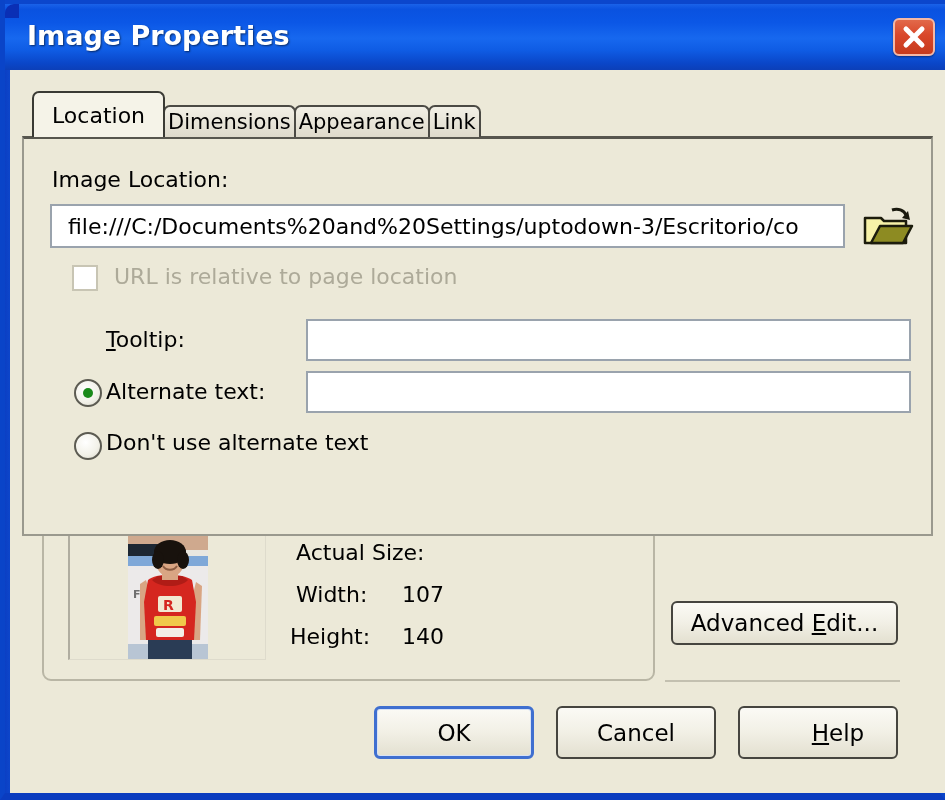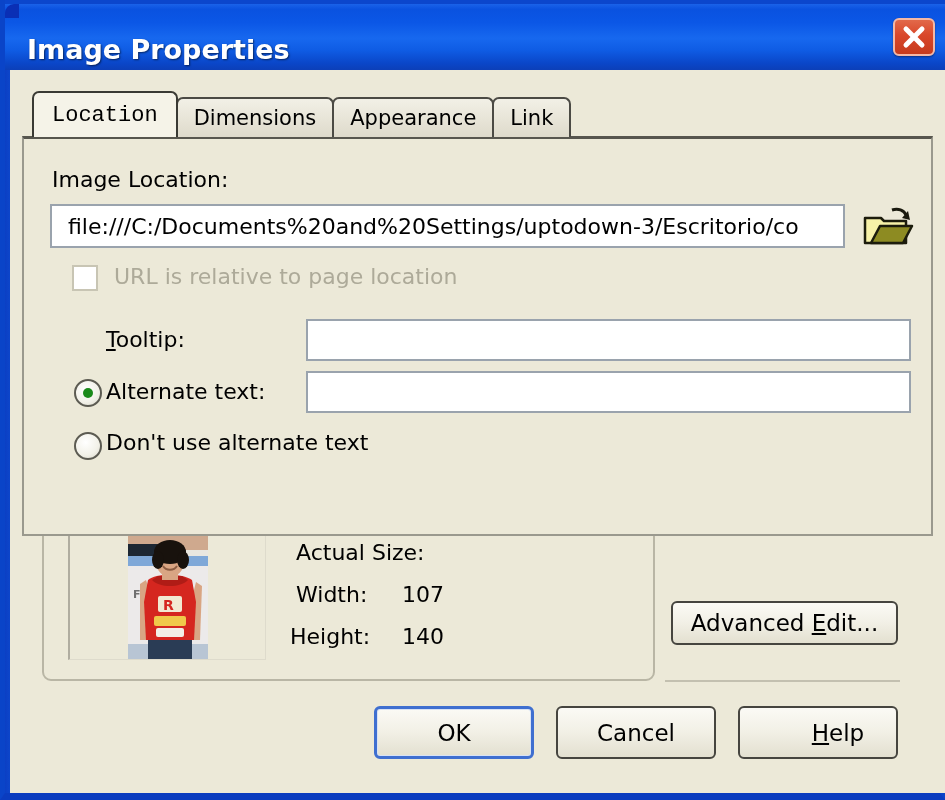--- a/index.html
+++ b/index.html
@@ -39,21 +39,21 @@
         #0f5ce4 70%, #0a46c8 90%, #0c3fb8 100%);
     box-sizing: border-box;
   }
   .titlebar-left-round {
     position: absolute; left: 0; top: 0; width: 14px; height: 14px;
     background: #0a2fb5;
     border-top-left-radius: 9px;
   }
   .title-text {
     position: absolute;
-    left: 22px; top: 30px;
+    left: 22px; top: 16px;
     font-size: 27px;
     font-weight: bold;
     color: #ffffff;
     letter-spacing: 0px;
     text-shadow: 1px 1px 2px rgba(0,0,0,0.55);
     white-space: nowrap;
   }
   .close-btn {
     position: absolute;
     right: 15px; top: 14px;
@@ -80,43 +80,42 @@
   .tabstrip {
     position: absolute;
     left: 22px; top: 23px;
     height: 44px;
     display: flex;
     align-items: flex-end;
     z-index: 3;
   }
   .tab {
     position: relative;
-    height: 40px;
-    padding: 0 16px;
+    height: 32px;
+    padding: 0 3px;
     display: flex; align-items: center;
     font-size: 21px;
     color: #000;
     background: linear-gradient(to bottom, #f2f0e6 0%, #dedacb 100%);
     border: 2px solid #4b4a44;
     border-bottom: none;
     border-top-left-radius: 7px;
     border-top-right-radius: 7px;
     margin-right: -2px;
     box-sizing: border-box;
     cursor: pointer;
     white-space: nowrap;
   }
   .tab.active {
     height: 46px;
     background: #f5f3e8;
     border-color: #3a3a34;
     z-index: 4;
     font-size: 22px;
     padding: 8px 18px;
-    font-family: Liberation Mono, monospace;
   }
 
   .tabpanel {
     position: absolute;
     left: 12px; top: 66px;
     width: 911px; height: 400px;
     border-top: 3px solid #57564e;
     border-left: 2px solid #9a998e;
     border-right: 2px solid #9a998e;
     border-bottom: 2px solid #9a998e;

